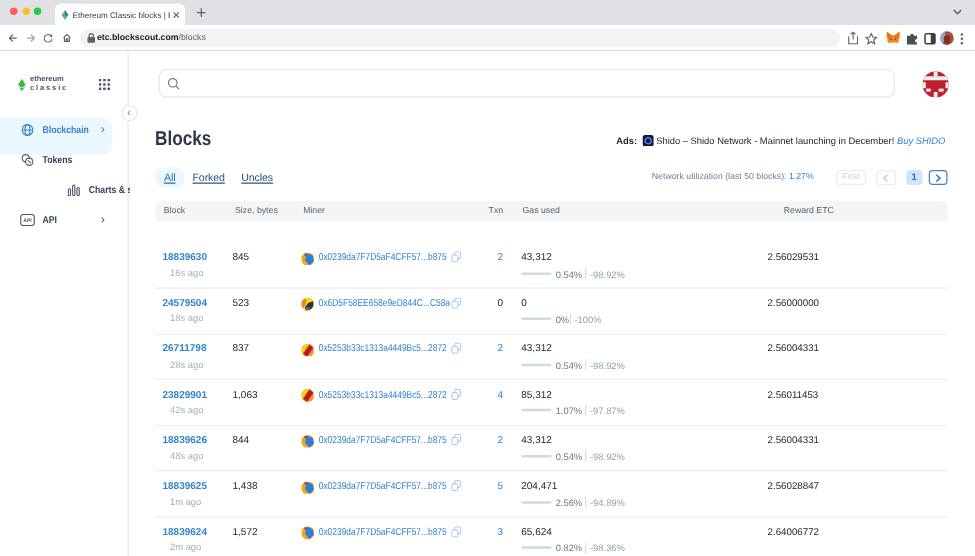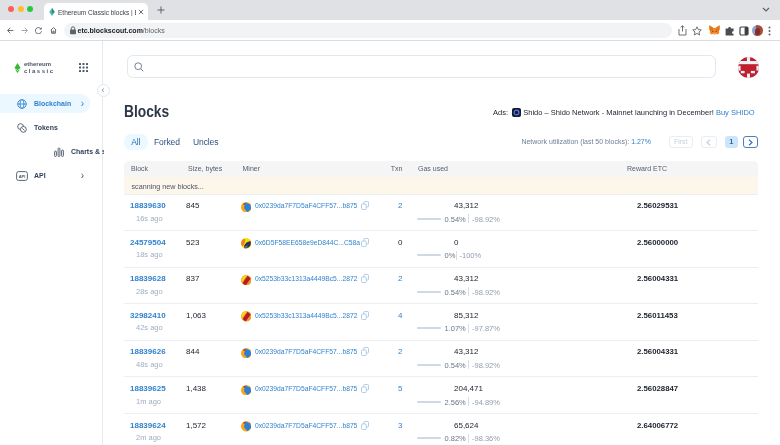--- a/index.html
+++ b/index.html
@@ -12,57 +12,57 @@
 .light { position:absolute; top:6px; width:6px; height:6px; border-radius:50%; }
 #tab { position:absolute; left:44px; top:3px; width:104px; height:17px; background:#fff; border-radius:5px 5px 0 0; }
 #tabtitle { position:absolute; left:14px; top:5.5px; font-size:6.5px; color:#3C4043; white-space:nowrap; width:78px; overflow:hidden; }
 #toolbar { position:absolute; left:0; top:20px; width:780px; height:21px; background:#fff; border-bottom:1px solid #DADCE0; }
 #urlbar { position:absolute; left:64px; top:2.5px; width:608px; height:15px; background:#F1F3F4; border-radius:8px; }
 #urltext { position:absolute; left:13.5px; top:4px; font-size:7px; font-weight:600; color:#202124; white-space:nowrap; }
 #urltext span { color:#5F6368; font-weight:400; }
 
 
 #sidebar { position:absolute; left:0; top:41px; width:103px; height:404px; background:#fff; border-right:1px solid #E6EAF0; }
-.nav { position:absolute; left:0; width:90px; height:19px; border-radius:0 9px 9px 0; }
+.nav { position:absolute; left:0; width:90px; height:30px; border-radius:0 9px 9px 0; }
 .navtxt { position:absolute; left:34px; top:5px; font-size:8px; font-weight:600; color:#33415C; transform:scaleX(0.87); transform-origin:0 50%; white-space:nowrap; }
 .chev { position:absolute; right:6px; top:3.5px; font-size:10px; color:#4A5568; }
 #collapse { position:absolute; left:96.5px; top:42.5px; width:13px; height:13px; border-radius:50%; background:#fff; border:1px solid #E2E8F0; color:#718096; font-size:9px; line-height:11.5px; text-align:center; z-index:5; }
 
 
 #main { position:absolute; left:104px; top:41px; width:676px; height:404px; background:#fff; }
 #search { position:absolute; left:22.5px; top:13.5px; width:589px; height:23.5px; border:1px solid #E2E8F0; border-radius:6px; }
 #searchtxt { position:absolute; left:43px; top:21.5px; font-size:7.8px; color:#94A3B8; }
 #h1 { position:absolute; left:20px; top:62px; font-size:16px; font-weight:600; color:#2D3748; transform:scaleX(0.86); transform-origin:0 0; }
 #ads { position:absolute; left:389px; top:66.5px; font-size:7.5px; color:#1A202C; white-space:nowrap; }
-#ads b { font-weight:400;text-align:right; }
-#ads .buy { color:#3182CE; }
-.tabpill { position:absolute; top:93px; height:16px; font-size:8.5px; font-weight:500; line-height:16px; letter-spacing:-0.1px; }
+#ads b { font-weight:700;text-align:right; }
+#ads .buy { color:#3182CE;font-style:italic; }
+.tabpill { position:absolute; top:93px; height:16px; font-size:8.5px; font-weight:500; line-height:16px; letter-spacing:-0.1px;text-decoration:underline; }
 #puline { position:absolute; right:129px; top:96.5px; font-size:7px; color:#718096; white-space:nowrap; }
 #puline span { color:#3182CE; }
 .pbtn { position:absolute; top:95px; height:11.5px; border:1px solid #E8EDF3; border-radius:3px; font-size:7px; color:#C5D0DC; text-align:center; background:#fff; }
 
 
 #thead { position:absolute; left:20px; top:119.5px; width:633.5px; height:16.5px; background:#F5F5F6; border-radius:5px 5px 0 0; }
 .th { position:absolute; top:4.5px; font-size:7px; font-weight:400; color:#545E6B; }
 #scanrow { position:absolute; left:20px; top:136px; width:633.5px; height:17.5px; background:#FCF7EA; border-bottom:1px solid #ECEEF2; font-size:7.2px; color:#4A5568; }
 .row { position:absolute; left:20px; width:633.5px; height:36.6px; border-bottom:1px solid #ECEEF2; }
 .bn { position:absolute; left:6px; top:4.5px; font-size:8px; font-weight:600; color:#3182CE; line-height:13px; }
 .age { position:absolute; left:12px; top:17px; font-size:7.5px; color:#A0AEC0; line-height:13px; }
 .size { position:absolute; left:62px; top:4.5px; font-size:8px; font-weight:500; color:#1A202C; line-height:13px; }
 .av { position:absolute; left:116.5px; top:7px; width:10.5px; height:10.5px; }
 .addr { position:absolute; left:130.5px; top:4.5px; font-size:8px; color:#3182CE; line-height:13px; transform:scaleX(0.84); transform-origin:0 50%; white-space:nowrap; }
 .cpy { position:absolute; left:237px; top:6.5px; width:8px; height:9px; }
 .txn { position:absolute; left:246px; top:4.5px; width:32.5px; text-align:right; font-size:8px; color:#3182CE; line-height:13px; }
 .txn.dark { color:#1A202C; }
-.gas { position:absolute; left:293px; top:4.5px; font-size:8px; font-weight:500; color:#1A202C; line-height:13px;margin-left:37px; }
+.gas { position:absolute; left:293px; top:4.5px; font-size:8px; font-weight:500; color:#1A202C; line-height:13px; }
 .bar { position:absolute; left:293px; top:23px; width:24px; height:2px; background:#D0D9E3; border-radius:1px; }
 .p1 { position:absolute; left:320.5px; top:18px; font-size:7.5px; color:#6B7787; line-height:13px; }
 .vd { position:absolute; left:343.5px; top:19.5px; width:1px; height:9px; background:#D8DEE6; }
 .p2 { position:absolute; left:348px; top:18px; font-size:7.5px; color:#929DAD; line-height:13px; }
-.rew { position:absolute; left:513px; top:4.5px; font-size:7.8px; font-weight:700; color:#1A202C; line-height:13px; }
+.rew { position:absolute; left:490px; top:4.5px; font-size:7.8px; font-weight:400; color:#1A202C; line-height:13px; }
 </style>
 </head>
 <body>
 
 <div id="tabbar">
   <div class="light" style="left:8px; background:#FF5F57;"></div>
   <div class="light" style="left:17.5px; background:#FEBC2E;"></div>
   <div class="light" style="left:27px; background:#28C840;"></div>
   <div id="tab">
     <svg class="abs" style="left:5px; top:5px;" width="6" height="8" viewBox="0 0 9 12">
@@ -237,23 +237,20 @@
       </svg></div>
 
   <div id="thead">
     <div class="th" style="left:7px;">Block</div>
     <div class="th" style="left:64px;">Size, bytes</div>
     <div class="th" style="left:118.5px;">Miner</div>
     <div class="th" style="left:256px; width:22.5px; text-align:right;">Txn</div>
     <div class="th" style="left:294px;">Gas used</div>
     <div class="th" style="left:503px;">Reward ETC</div>
   </div>
-  <div id="scanrow">
-      <div style="position:absolute; left:7.5px; top:4.5px;">scanning new blocks...</div>
-    </div>
 
   <div class="row" style="top:153.5px;">
     <div class="bn">18839630</div>
       <div class="age">16s ago</div>
       <div class="size">845</div>
     <svg class="av" viewBox="0 0 20 20">
         <circle cx="10" cy="10" r="10" fill="#F9A61A"></circle>
         <path d="M8.5,2.2 L16.5,5 L18.6,12.5 L12.5,18 L6.8,11.5 Z" fill="#2B7FD9" stroke="#2B7FD9" stroke-width="2" stroke-linejoin="round"></path>
         <circle cx="6.3" cy="3.4" r="1.7" fill="#C62430"></circle>
       </svg>
@@ -289,21 +286,21 @@
     <div class="txn dark">0</div>
       <div class="gas">0</div>
     <div class="bar"></div>
       <div class="p1">0%</div>
       <div class="vd" style="left:331.8px;"></div>
       <div class="p2" style="left:335.5px;">-100%</div>
     <div class="rew">2.56000000</div>
   </div>
 
   <div class="row" style="top:226.7px;">
-    <div class="bn">18839628</div>
+    <div class="bn">26711798</div>
       <div class="age">28s ago</div>
       <div class="size">837</div>
     <svg class="av" viewBox="0 0 20 20">
         <circle cx="10" cy="10" r="10" fill="#F0991E"></circle>
         <path d="M2,14.5 A10 10 0 0 1 12.5,0.4 L6.2,7.5 Z" fill="#F7DC0C"></path>
         <path d="M12.5,1.2 L18.4,6.6 L8.8,19.9 L3.2,15.3 Z" fill="#B8182E"></path>
       </svg>
     <div class="addr">0x5253b33c1313a4449Bc5...2872</div>
     <svg class="cpy" viewBox="0 0 16 18" fill="none" stroke="#9DC3E6" stroke-width="1.6">
         <rect x="5.5" y="1" width="9.5" height="11" rx="2"></rect>
@@ -312,21 +309,21 @@
     <div class="txn">2</div>
       <div class="gas">43,312</div>
     <div class="bar"></div>
       <div class="p1">0.54%</div>
       <div class="vd"></div>
       <div class="p2">-98.92%</div>
     <div class="rew">2.56004331</div>
   </div>
 
   <div class="row" style="top:263.3px;">
-    <div class="bn">32982410</div>
+    <div class="bn">23829901</div>
       <div class="age">42s ago</div>
       <div class="size">1,063</div>
     <svg class="av" viewBox="0 0 20 20">
         <circle cx="10" cy="10" r="10" fill="#F0991E"></circle>
         <path d="M2,14.5 A10 10 0 0 1 12.5,0.4 L6.2,7.5 Z" fill="#F7DC0C"></path>
         <path d="M12.5,1.2 L18.4,6.6 L8.8,19.9 L3.2,15.3 Z" fill="#B8182E"></path>
       </svg>
     <div class="addr">0x5253b33c1313a4449Bc5...2872</div>
     <svg class="cpy" viewBox="0 0 16 18" fill="none" stroke="#9DC3E6" stroke-width="1.6">
         <rect x="5.5" y="1" width="9.5" height="11" rx="2"></rect>

